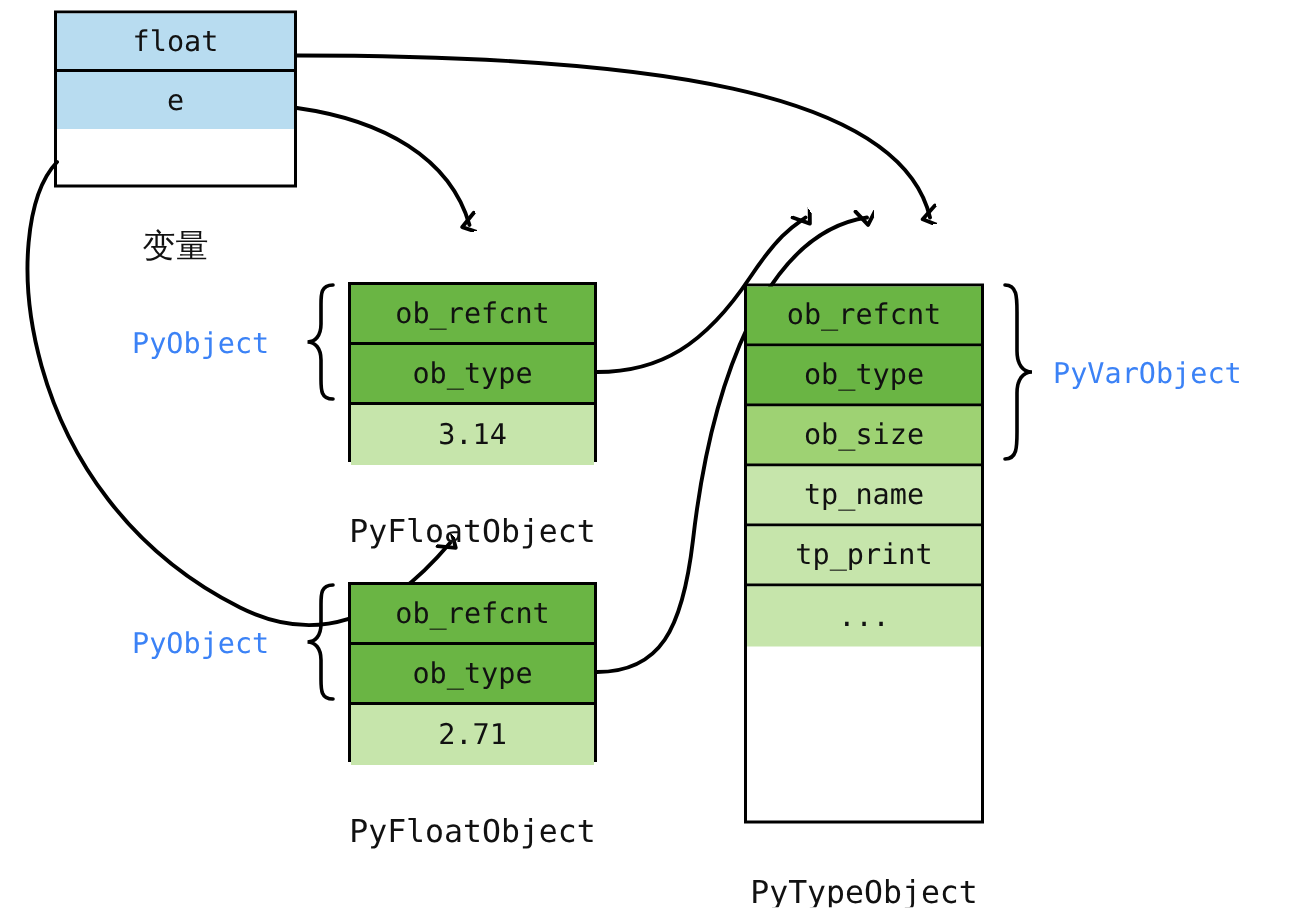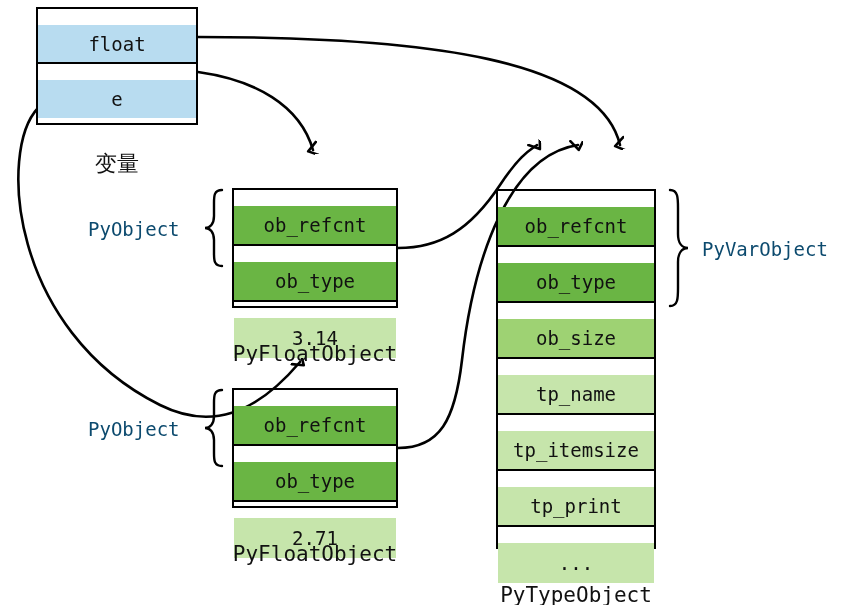--- a/index.html
+++ b/index.html
@@ -10,36 +10,36 @@
     font-family:"DejaVu Sans Mono","Liberation Mono",monospace;
     overflow:hidden;
   }
   #svg-layer{position:absolute;left:0;top:0;width:860px;height:605px;pointer-events:none;}
 
   .struct{position:absolute;box-sizing:border-box;border:2.5px solid #000;}
   .row{
     box-sizing:border-box;
     display:flex;align-items:center;justify-content:center;
     border-bottom:2.5px solid #000;
-    font-size:19px;color:#111;letter-spacing:0px;white-space:nowrap;margin-top:16px;
+    font-size:19px;color:#111;letter-spacing:0px;white-space:nowrap;
   }
   .row:last-child{border-bottom:none;}
 
   .var-row{background:#b8dcf0;}
   .g-dark{background:#6ab544;}
   .g-mid{background:#9ed273;}
   .g-light{background:#c6e5ab;}
 
   .caption{
     position:absolute;text-align:center;
     font-size:21px;color:#111;white-space:nowrap;margin-top:20px;
   }
   .caption-cjk{font-family:"DejaVu Sans","Liberation Sans",sans-serif;font-size:22px;}
   .side-label{
-    position:absolute;font-size:19px;color:#0c4a6e;white-space:nowrap;
+    position:absolute;font-size:19px;color:#3b82f6;white-space:nowrap;
   }
 </style>
 </head>
 <body>
 
 <div id="stage">
 
   <svg id="svg-layer" viewBox="0 0 860 605" xmlns="http://www.w3.org/2000/svg">
     <defs>
       <marker id="ah" markerWidth="14" markerHeight="14" refX="9" refY="6" orient="auto" markerUnits="userSpaceOnUse">
@@ -104,20 +104,19 @@
     <div class="row g-light" style="height:40px;">2.71</div>
   </div>
   <div class="side-label" style="left:88px;top:418px;">PyObject</div>
   <div class="caption" style="left:195px;top:522px;width:240px;">PyFloatObject</div>
 
   <div class="struct" style="left:496px;top:189px;width:160px;height:360px;">
     <div class="row g-dark" style="height:40px;">ob_refcnt</div>
     <div class="row g-dark" style="height:40px;">ob_type</div>
     <div class="row g-mid" style="height:40px;">ob_size</div>
     <div class="row g-light" style="height:40px;">tp_name</div>
-    <div class="row g-light" style="height:40px;">tp_itemsize</div>
     <div class="row g-light" style="height:40px;">tp_print</div>
     <div class="row g-light" style="height:40px;">...</div>
   </div>
   <div class="side-label" style="left:702px;top:238px;">PyVarObject</div>
   <div class="caption" style="left:456px;top:563px;width:240px;">PyTypeObject</div>
 
 </div>
 
 </body></html>

